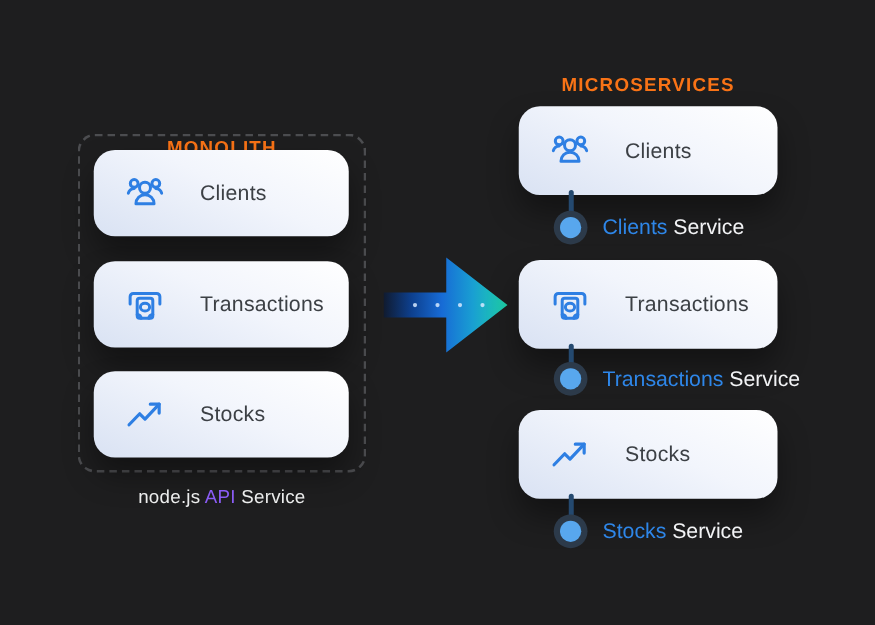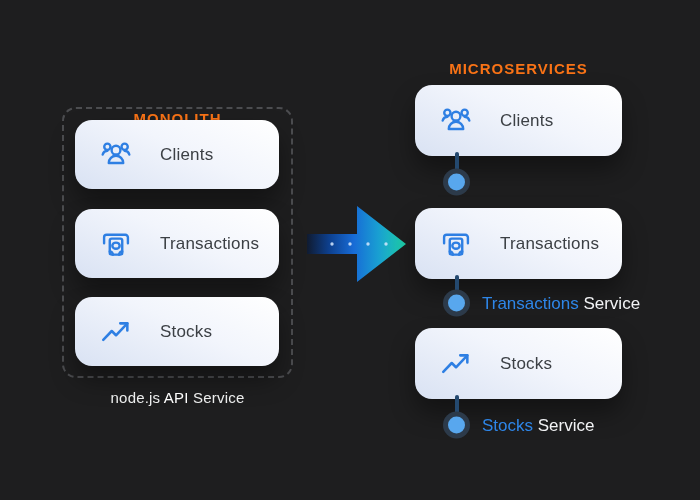--- a/index.html
+++ b/index.html
@@ -31,21 +31,21 @@
   #card-clients-right{top:85px;}
   #card-transactions-right{top:208px;}
   #card-stocks-right{top:328px;}
   .card .label{font-size:17px;color:#3c4045;font-weight:500;letter-spacing:.2px;}
   .icon{width:34px;height:34px;display:flex;align-items:center;justify-content:center;}
   .icon svg{display:block;}
   .caption{
     position:absolute;left:62px;top:389px;width:231px;text-align:center;
     font-size:15px;color:#eceded;letter-spacing:.2px;
   }
-  .caption .hl{color:#ffffff;}
+  .caption .hl{color:#8b5cf6;}
   .arrow-wrap{position:absolute;left:300px;top:200px;width:110px;height:90px;}
   .stem{position:absolute;left:455px;width:4px;background:#24496f;border-radius:2px;}
   #stem-1{top:152px;height:30px;}
   #stem-2{top:275px;height:28px;}
   #stem-3{top:395px;height:30px;}
   .service-node{
     position:absolute;left:443px;display:flex;align-items:center;gap:12px;
     transform:translateY(-50%);
   }
   #service-node-1{top:182px;}
@@ -168,20 +168,23 @@
   </div>
 
   <div class="stem" id="stem-1"></div>
   <div class="stem" id="stem-2"></div>
   <div class="stem" id="stem-3"></div>
 
   <div class="service-node" id="service-node-1">
     <span class="node-ring">
         <span class="node-dot"></span>
       </span>
+    <span class="service-label">
+      <span class="name">Clients</span><span class="suffix"> Service</span>
+    </span>
   </div>
 
   <div class="service-node" id="service-node-3">
     <span class="node-ring">
         <span class="node-dot"></span>
       </span>
     <span class="service-label">
       <span class="name">Stocks</span><span class="suffix"> Service</span>
     </span>
   </div>

